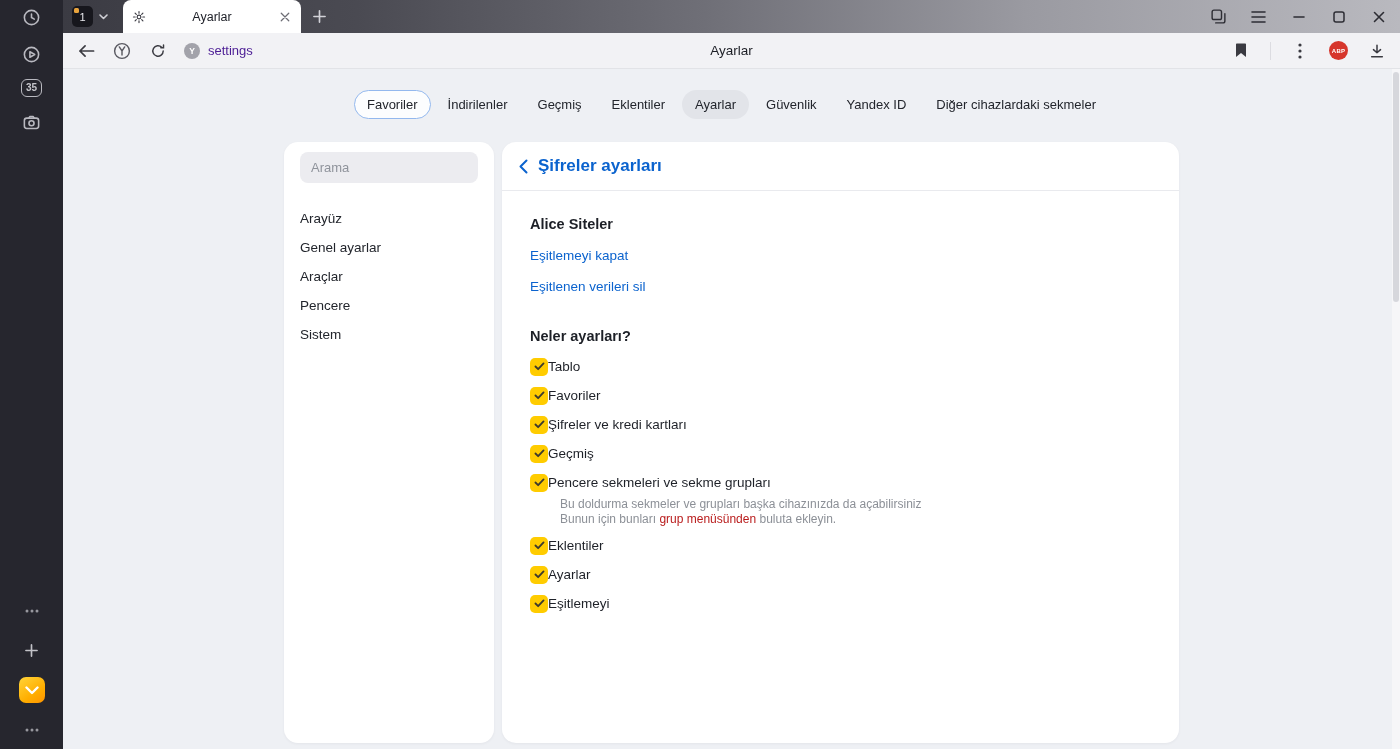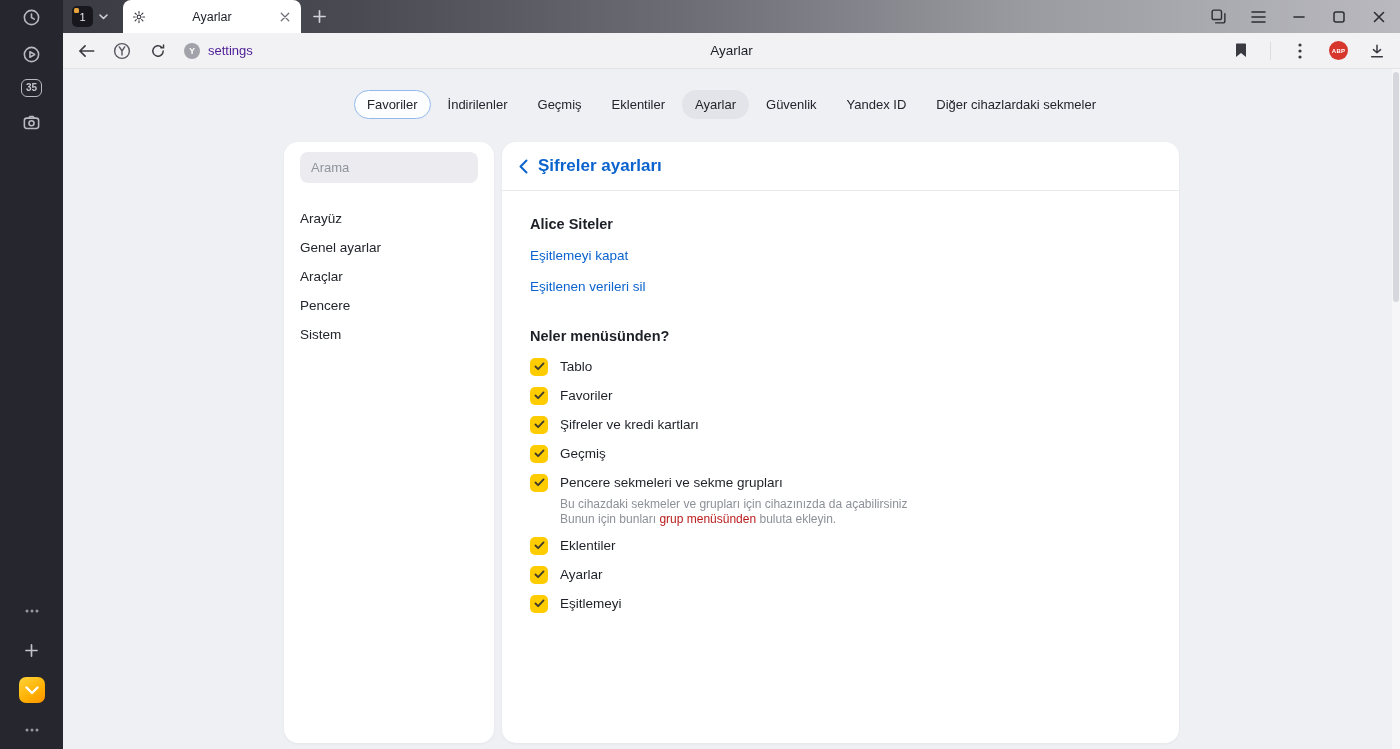--- a/index.html
+++ b/index.html
@@ -62,21 +62,21 @@
 
   .main-card{width:677px;height:601px;display:flex;flex-direction:column;}
   .main-header{height:49px;flex-shrink:0;display:flex;align-items:center;gap:8px;padding:0 15px;border-bottom:1px solid #e9eaee;}
   .back-chevron{cursor:pointer;display:flex;align-items:center;padding:2px;}
   .main-title{font-size:17px;font-weight:700;color:#0b63ce;}
   .main-body{padding:25px 28px 0;}
   .account-name{font-size:14.5px;font-weight:700;color:#1d2027;}
   .sync-link{display:block;margin-top:16px;font-size:13.5px;color:#0b63ce;text-decoration:none;cursor:pointer;width:max-content;}
   .section-title{margin-top:34px;font-size:14.5px;font-weight:700;color:#1d2027;}
   .check-list{margin-top:8px;}
-  .check-row{display:flex;align-items:center;gap:12px;height:29px;cursor:pointer;width:max-content;}
+  .check-row{display:flex;align-items:center;height:29px;cursor:pointer;width:max-content;}
   .checkbox{width:18px;height:18px;border-radius:5px;background:#ffcc00;display:flex;align-items:center;justify-content:center;flex-shrink:0;cursor:pointer;}
   .check-label{font-size:13.5px;color:#1e2128;}
   .check-note{margin:0 0 4px 30px;font-size:12px;color:#8c9097;line-height:15px;}
   .inline-link{color:#b91c1c;text-decoration:none;cursor:pointer;}
 </style>
 </head>
 <body>
 
 <div class="window">
 
@@ -270,21 +270,21 @@
                 </svg>
             </span>
             <span class="main-title">Şifreler ayarları</span>
           </div>
 
           <div class="main-body">
             <div class="account-name">Alice Siteler</div>
             <a class="sync-link">Eşitlemeyi kapat</a>
             <a class="sync-link">Eşitlenen verileri sil</a>
 
-            <div class="section-title">Neler menüsünden?</div>
+            <div class="section-title">Neler ayarları?</div>
 
             <div class="check-list">
 
               <div class="check-row">
                 <span class="checkbox">
                   <svg width="11" height="9" viewBox="0 0 12 10" fill="none" stroke="#3c3a2c" stroke-width="2" stroke-linecap="round" stroke-linejoin="round">
                       <path d="M1.5 5l3 3 6-6.5"></path>
                     </svg>
                 </span>
                 <span class="check-label">Tablo</span>
@@ -320,21 +320,21 @@
 
               <div class="check-row">
                 <span class="checkbox">
                   <svg width="11" height="9" viewBox="0 0 12 10" fill="none" stroke="#3c3a2c" stroke-width="2" stroke-linecap="round" stroke-linejoin="round">
                       <path d="M1.5 5l3 3 6-6.5"></path>
                     </svg>
                 </span>
                 <span class="check-label">Pencere sekmeleri ve sekme grupları</span>
               </div>
               <div class="check-note">
-                <div>Bu cihazdaki sekmeler ve grupları için cihazınızda da açabilirsiniz</div>
+                <div>Bu doldurma sekmeler ve grupları başka cihazınızda da açabilirsiniz</div>
                 <div><span>Bunun için bunları </span><a class="inline-link">grup menüsünden</a><span> buluta ekleyin.</span></div>
               </div>
 
               <div class="check-row">
                 <span class="checkbox">
                   <svg width="11" height="9" viewBox="0 0 12 10" fill="none" stroke="#3c3a2c" stroke-width="2" stroke-linecap="round" stroke-linejoin="round">
                       <path d="M1.5 5l3 3 6-6.5"></path>
                     </svg>
                 </span>
                 <span class="check-label">Eklentiler</span>

